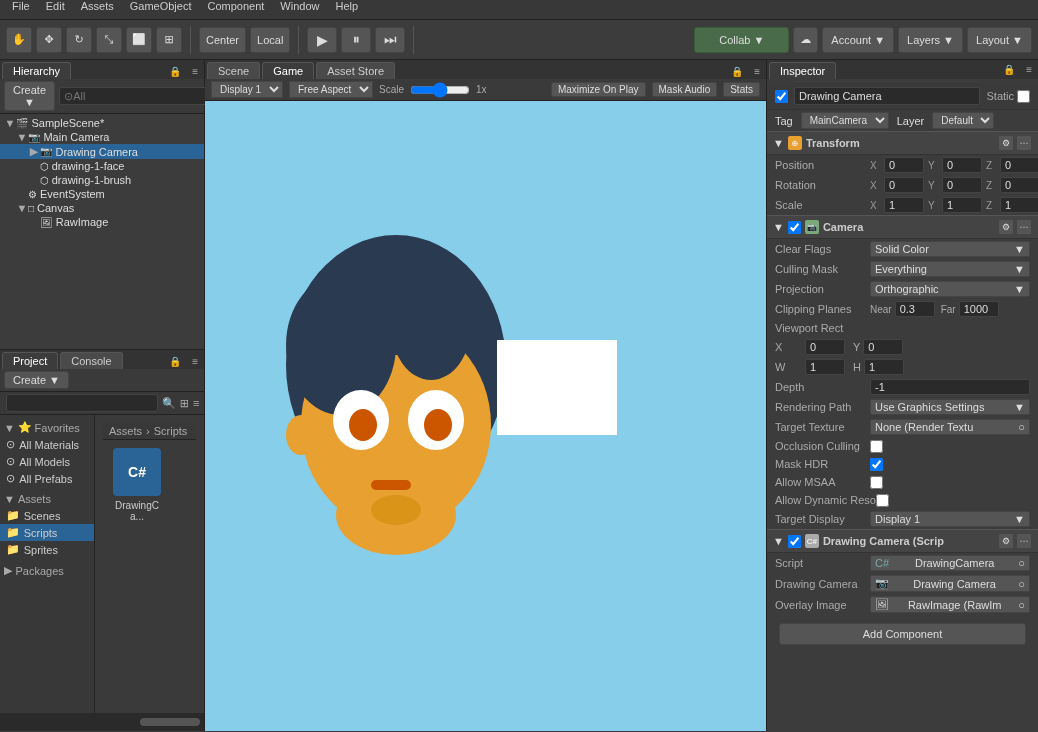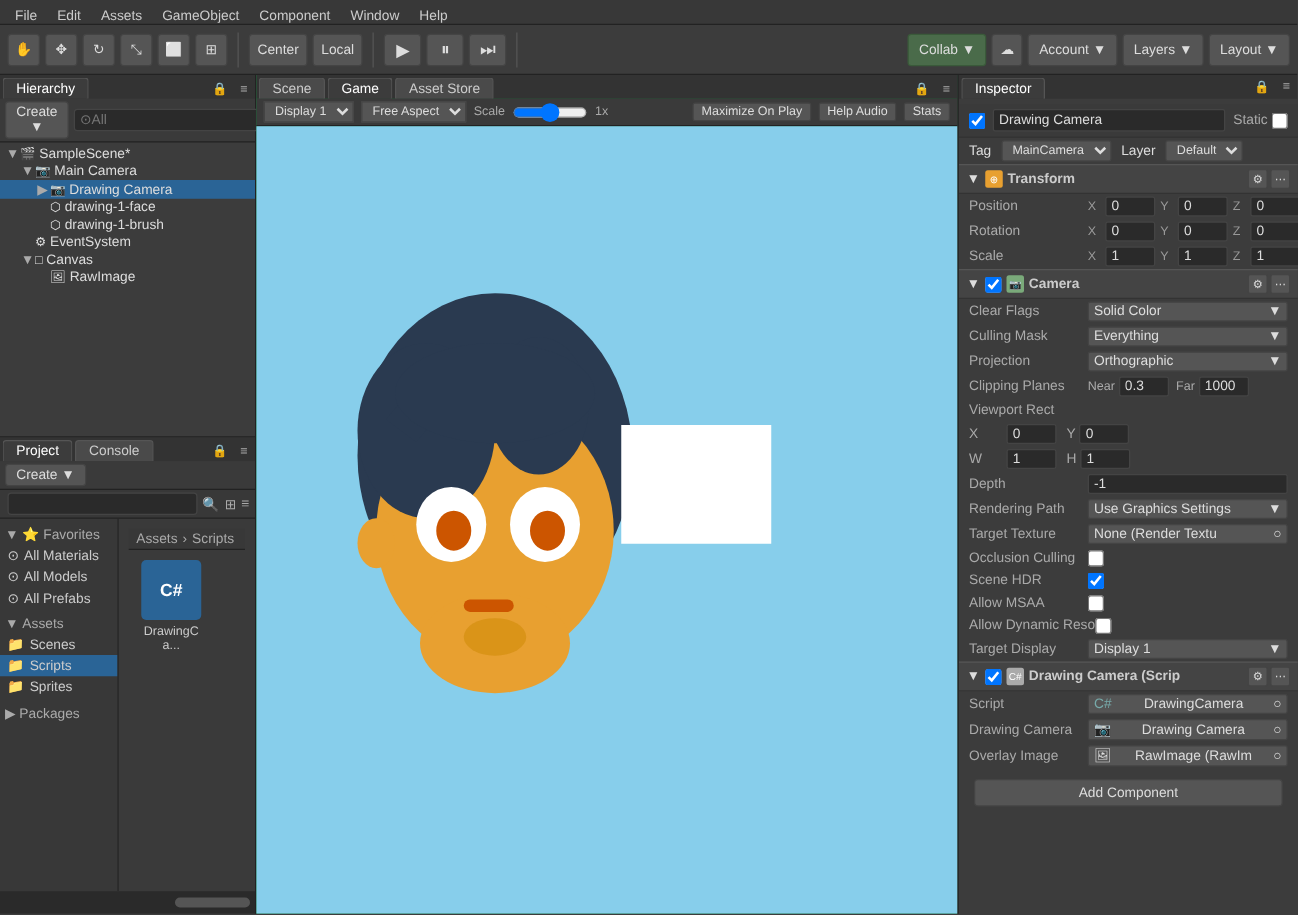--- a/index.html
+++ b/index.html
@@ -1,29 +1,29 @@
 <!DOCTYPE html>
 <html><head>
   <meta charset="utf-8">
   <style>
     * { box-sizing: border-box; margin: 0; padding: 0; }
     body { font-family: Arial, sans-serif; font-size: 11px; background: #3c3c3c; color: #ddd; overflow: hidden; width: 1038px; height: 732px; }
 
     
-    #menu-bar { display: flex; align-items: flex-end; background: #383838; height: 20px; padding: 0 4px; border-bottom: 1px solid #222; }
+    #menu-bar { display: flex; align-items: flex-start; background: #383838; height: 20px; padding: 0 4px; border-bottom: 1px solid #222; }
     #menu-bar span { padding: 0 8px; cursor: pointer; font-size: 11px; color: #ccc; }
 
     
     #toolbar { display: flex; align-items: center; background: #3c3c3c; height: 40px; padding: 0 6px; gap: 4px; border-bottom: 1px solid #222; }
     .tool-btn { background: #555; border: 1px solid #444; border-radius: 3px; color: #ddd; padding: 3px 6px; cursor: pointer; font-size: 11px; height: 26px; display: flex; align-items: center; gap: 3px; }
     .tool-btn.icon-btn { width: 26px; padding: 0; justify-content: center; }
     .toolbar-sep { width: 1px; height: 28px; background: #555; margin: 0 4px; }
     .play-btn { background: #555; border: 1px solid #444; border-radius: 3px; color: #ddd; width: 30px; height: 26px; cursor: pointer; display: flex; align-items: center; justify-content: center; font-size: 14px; }
     .dropdown-btn { background: #555; border: 1px solid #444; border-radius: 3px; color: #ddd; padding: 3px 8px; cursor: pointer; font-size: 11px; height: 26px; display: flex; align-items: center; gap: 4px; }
-    .collab-btn { background: #4a6b4a; border: 1px solid #3a5a3a; border-radius: 3px; color: #ddd; padding: 3px 8px; cursor: pointer; font-size: 11px; height: 26px; display: flex; align-items: center; gap: 4px; margin-left: 34px; }
+    .collab-btn { background: #4a6b4a; border: 1px solid #3a5a3a; border-radius: 3px; color: #ddd; padding: 3px 24px; cursor: pointer; font-size: 11px; height: 26px; display: flex; align-items: center; gap: 4px; margin-left: 34px; }
 
     
     #main-layout { display: flex; height: calc(732px - 61px); }
 
     
     #left-panel { width: 205px; display: flex; flex-direction: column; background: #3c3c3c; border-right: 1px solid #222; flex-shrink: 0; }
 
     
     #hierarchy { flex: 0 0 auto; height: 290px; border-bottom: 1px solid #222; display: flex; flex-direction: column; }
     .panel-tab { background: #4a4a4a; border: 1px solid #555; border-bottom: none; padding: 2px 10px; font-size: 11px; cursor: pointer; color: #ccc; border-radius: 3px 3px 0 0; }
@@ -47,21 +47,21 @@
     .project-main { flex: 1; background: #3a3a3a; padding: 8px; }
     .breadcrumb { padding: 2px 6px; background: #383838; border-bottom: 1px solid #222; font-size: 11px; color: #aaa; display: flex; align-items: center; gap: 4px; }
     .breadcrumb-search { display: flex; align-items: center; gap: 4px; padding: 2px 6px; background: #383838; border-bottom: 1px solid #222; }
     .project-search { flex: 1; background: #2a2a2a; border: 1px solid #444; border-radius: 3px; color: #ddd; padding: 2px 4px; font-size: 11px; }
     .file-icon { width: 60px; text-align: center; cursor: pointer; padding: 4px; }
     .cs-icon { width: 48px; height: 48px; background: #2a6496; border-radius: 4px; display: flex; align-items: center; justify-content: center; margin: 0 auto 4px; position: relative; }
     .cs-icon::before { content: 'C#'; color: white; font-weight: bold; font-size: 14px; }
     .file-label { font-size: 10px; color: #ccc; word-break: break-all; }
 
     
-    #center-panel { flex: 1; display: flex; flex-direction: column; background: #15803d; overflow: hidden; }
+    #center-panel { flex: 1; display: flex; flex-direction: column; background: #fca5a5; overflow: hidden; }
     .scene-tabs { display: flex; background: #333; padding: 2px 2px 0; gap: 2px; align-items: flex-end; }
     .scene-tab { background: #4a4a4a; border: 1px solid #555; border-bottom: none; padding: 2px 10px; font-size: 11px; cursor: pointer; color: #ccc; border-radius: 3px 3px 0 0; }
     .scene-tab.active { background: #3c3c3c; color: #fff; }
     .scene-toolbar { display: flex; align-items: center; background: #3a3a3a; border-bottom: 1px solid #222; padding: 2px 6px; gap: 6px; height: 22px; }
     .scene-toolbar select { background: #555; border: 1px solid #444; color: #ddd; padding: 1px 4px; font-size: 10px; }
     .scene-viewport { flex: 1; background: #87CEEB; position: relative; overflow: hidden; }
 
     
     #character-container { position: absolute; top: 50%; left: 35%; transform: translate(-50%, -50%); }
     
@@ -305,21 +305,21 @@
         <option>Display 1</option>
       </select>
       <select>
         <option>Free Aspect</option>
       </select>
       <span style="color:#aaa;font-size:10px">Scale</span>
       <input type="range" style="width: 60px;" value="50">
       <span style="color:#aaa;font-size:10px">1x</span>
       <div style="flex:1"></div>
       <button class="stats-btn">Maximize On Play</button>
-      <button class="stats-btn">Help Audio</button>
+      <button class="stats-btn">Mask Audio</button>
       <button class="stats-btn">Stats</button>
     </div>
 
     <div class="scene-viewport">
 
       <div id="character-container">
         <svg width="320" height="380" viewBox="0 0 320 380" xmlns="http://www.w3.org/2000/svg">
 
           <ellipse cx="155" cy="140" rx="110" ry="130" fill="#2a3a50"></ellipse>
 
@@ -497,21 +497,21 @@
         <div class="dropdown-field">
           <span>None (Render Textu</span>
           <span>○</span>
         </div>
       </div>
       <div class="field-row">
         <span class="field-label">Occlusion Culling</span>
         <input type="checkbox" style="">
       </div>
       <div class="field-row">
-        <span class="field-label">Scene HDR</span>
+        <span class="field-label">Mask HDR</span>
         <input type="checkbox" checked="" style="">
       </div>
       <div class="field-row">
         <span class="field-label">Allow MSAA</span>
         <input type="checkbox" style="">
       </div>
       <div class="field-row">
         <span class="field-label">Allow Dynamic Reso</span>
         <input type="checkbox" style="">
       </div>

